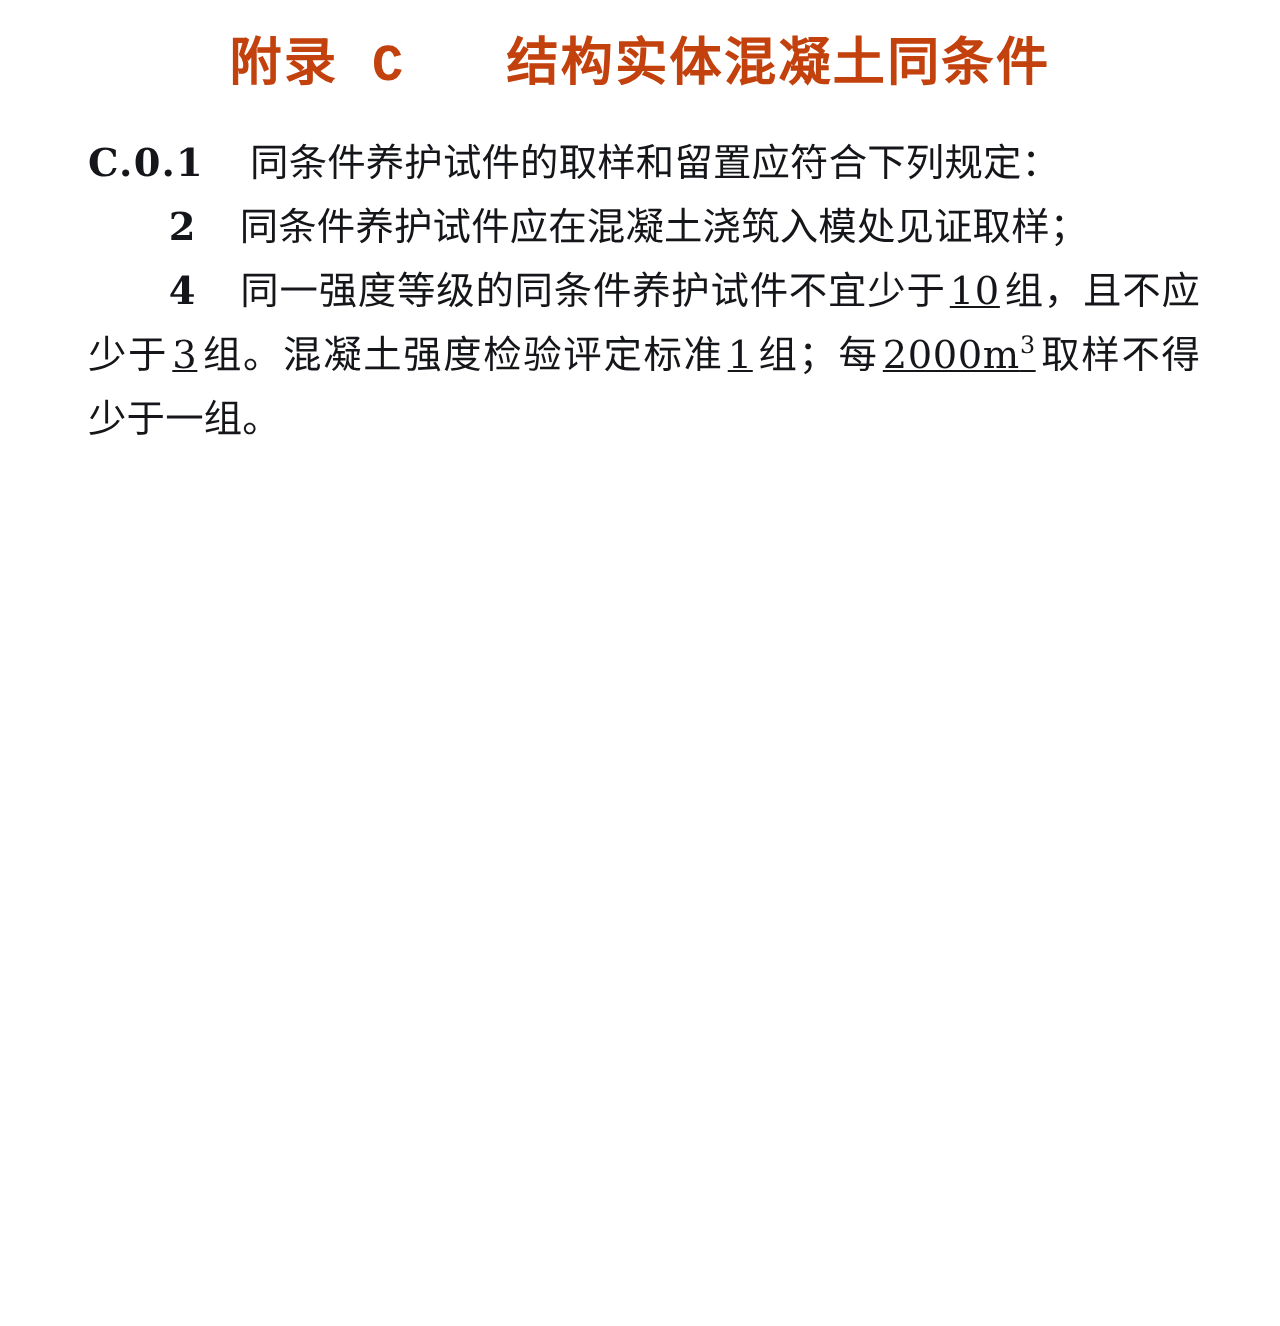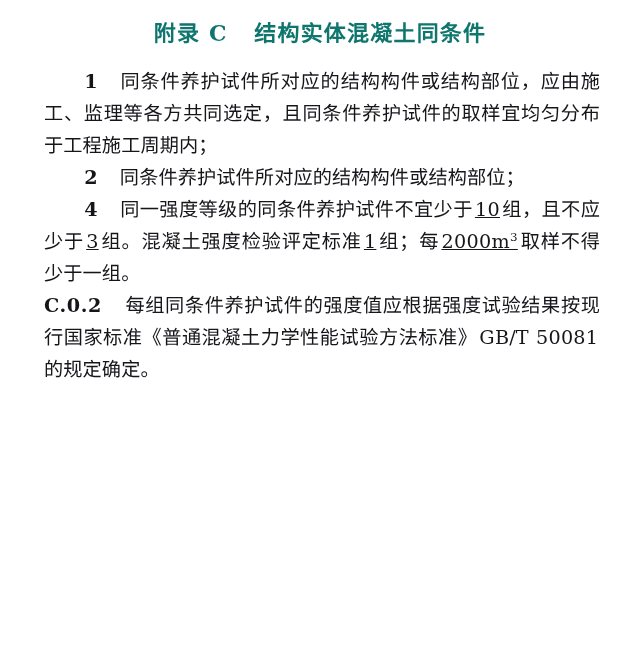--- a/index.html
+++ b/index.html
@@ -24,26 +24,27 @@
     box-sizing: border-box;
     background: #ffffff;
   }
 
   
   .title-block {
     padding-top: 14px;
     text-align: center;
   }
   .title-line {
-    font-size: 22px;
+    font-size: 26px;
     font-weight: 700;
     line-height: 38px;
     letter-spacing: 1.2px;
     white-space: pre;
-    color: #0f766e;
+    color: #c2410c;
+    font-family: Liberation Mono, monospace;
   }
 
   
   .body-block {
     margin: 0;
     padding: 14px 40px 0 44px;
   }
 
   p.para {
     margin: 0;
@@ -101,33 +102,30 @@
 <body>
 
 <div class="page">
 
   <div class="title-block">
     <div class="title-line">附录 C   结构实体混凝土同条件</div>
   </div>
 
   <div class="body-block">
 
+    <p class="para clause">
+      <span class="clause-label">C.0.1</span><span class="gap"></span><span>同条件养护试件的取样和留置应符合下列规定：</span>
+    </p>
+
 
     <p class="para item">
-      <span class="item-num">1</span><span class="gap"></span><span>同条件养护试件所对应的结构构件或结构部位，应由施工、监理等各方共同选定，且同条件养护试件的取样宜均匀分布于工程施工周期内；</span>
-    </p>
-
-    <p class="para item">
-      <span class="item-num">2</span><span class="gap"></span><span>同条件养护试件所对应的结构构件或结构部位；</span>
+      <span class="item-num">2</span><span class="gap"></span><span>同条件养护试件应在混凝土浇筑入模处见证取样；</span>
     </p>
 
 
     <p class="para item">
       <span class="item-num">4</span><span class="gap"></span><span>同一强度等级的同条件养护试件不宜少于</span><span class="num">10</span><span>组，且不应少于</span><span class="num">3</span><span>组。混凝土强度检验评定标准</span><span class="num">1</span><span>组；每</span><span class="num"><span>2000m</span><sup class="sup">3</sup></span><span>取样不得少于一组。</span>
     </p>
 
-    <p class="para clause">
-      <span class="clause-label">C.0.2</span><span class="gap"></span><span>每组同条件养护试件的强度值应根据强度试验结果按现行国家标准《普通混凝土力学性能试验方法标准》</span><span class="std">GB/T 50081</span><span>的规定确定。</span>
-    </p>
 
 
   </div>
 </div>
 
 </body></html>

